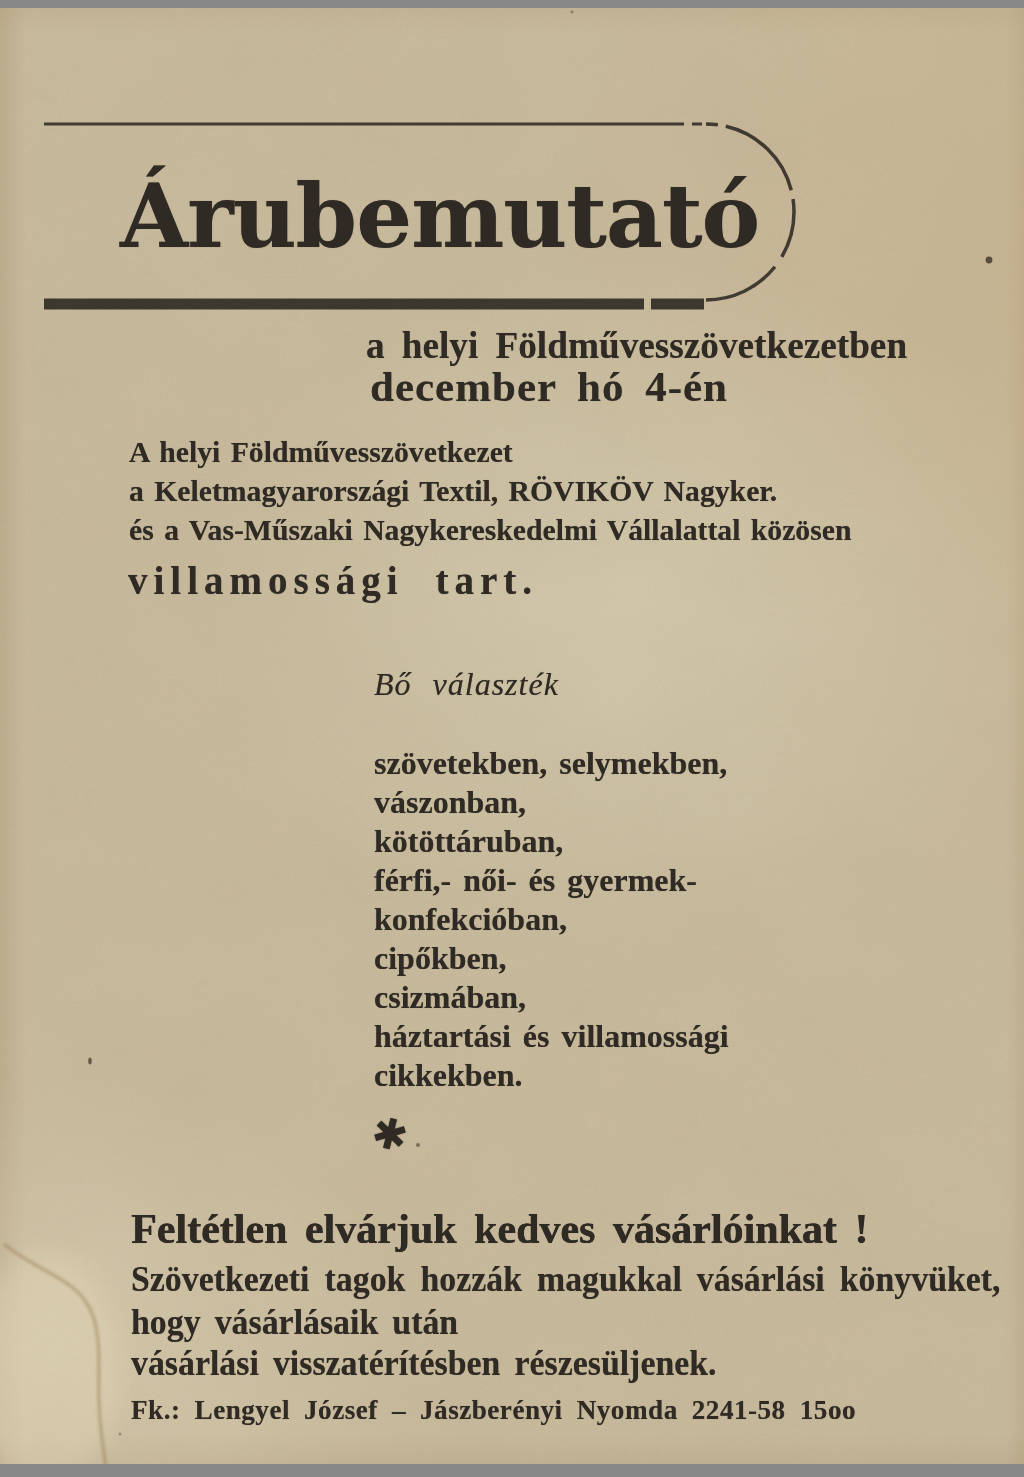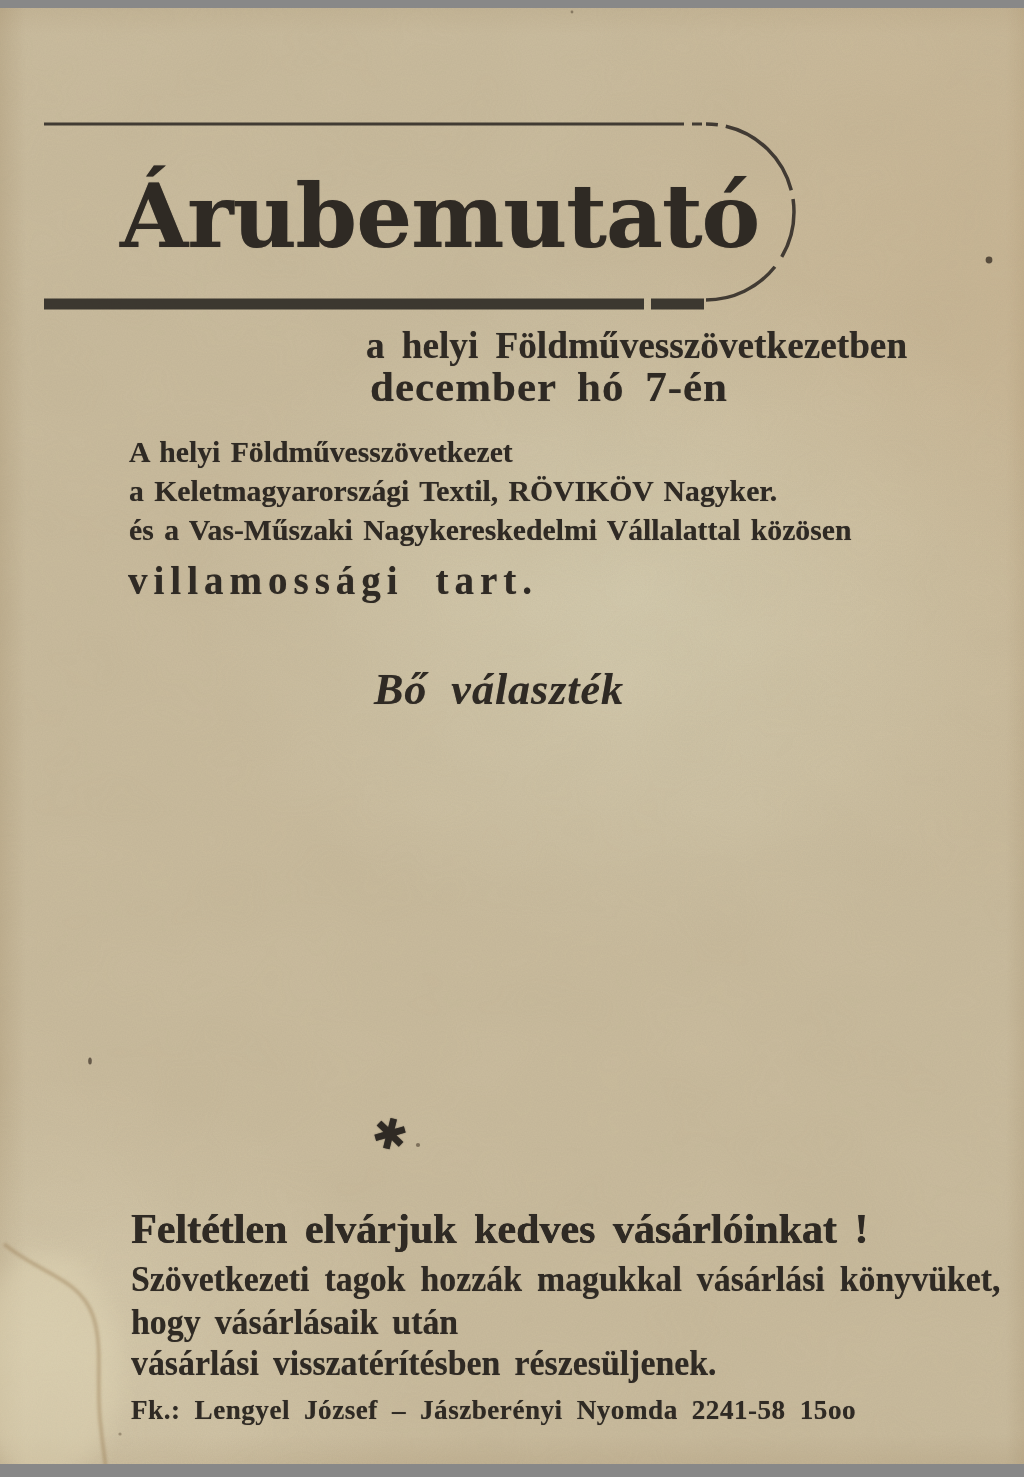--- a/index.html
+++ b/index.html
@@ -45,21 +45,21 @@
     font-size:30px;font-weight:bold;line-height:39px;
     word-spacing:3px;white-space:nowrap;transform:scaleX(.99);transform-origin:left top;
   }
   .event{
     left:128px;top:553px;
     font-size:39px;font-weight:bold;line-height:1;
     letter-spacing:6px;word-spacing:16px;white-space:nowrap;
   }
   .sel-heading{
     left:374px;top:660px;
-    font-size:44px;font-weight:bold;font-style:italic;line-height:1;
+    font-size:32px;font-weight:normal;font-style:italic;line-height:1;
     word-spacing:12px;letter-spacing:1px;white-space:nowrap;
   }
   .sel-list{
     left:374px;top:736px;
     font-size:32px;font-weight:bold;line-height:39px;
     word-spacing:4px;white-space:nowrap;
   }
   .ornament{
     left:372px;top:1106px;
     font-family:"DejaVu Sans","Liberation Sans",sans-serif;
@@ -121,32 +121,43 @@
     <circle cx="989" cy="252" r="3.4" fill="#443a2e" opacity="0.85"></circle>
     <ellipse cx="90" cy="1053" rx="1.8" ry="3.6" fill="#4e4234" opacity="0.8"></ellipse>
     <circle cx="418" cy="1137" r="2.1" fill="#5f5140" opacity="0.7"></circle>
     <circle cx="572" cy="4" r="1.4" fill="#5f5140" opacity="0.6"></circle>
     <circle cx="120" cy="1426" r="1.6" fill="#6a5a44" opacity="0.5"></circle>
   </svg>
 
   <div class="abs ink title">Árubemutató</div>
 
   <div class="abs ink dateline1">a helyi Földművesszövetkezetben</div>
-  <div class="abs ink dateline2">december hó 7-én</div>
+  <div class="abs ink dateline2">december hó 4-én</div>
 
   <div class="abs ink organizers">
     <div>A helyi Földművesszövetkezet</div>
     <div>a Keletmagyarországi Textil, RÖVIKÖV Nagyker.</div>
     <div>és a Vas-Műszaki Nagykereskedelmi Vállalattal közösen</div>
   </div>
 
   <div class="abs ink event">villamossági tart.</div>
 
   <div class="abs ink sel-heading">Bő választék</div>
 
+  <div class="abs ink sel-list">
+    <div>szövetekben, selymekben,</div>
+    <div>vászonban,</div>
+    <div>kötöttáruban,</div>
+    <div>férfi,- női- és gyermek-</div>
+    <div>konfekcióban,</div>
+    <div>cipőkben,</div>
+    <div>csizmában,</div>
+    <div>háztartási és villamossági</div>
+    <div>cikkekben.</div>
+  </div>
 
   <div class="abs ink ornament">✱</div>
 
   <div class="abs ink closing-heading">Feltétlen elvárjuk kedves vásárlóinkat !</div>
   <div class="abs ink closing-l1">Szövetkezeti tagok hozzák magukkal vásárlási  könyvüket,</div>
   <div class="abs ink closing-l2">hogy vásárlásaik után</div>
   <div class="abs ink closing-l3">vásárlási visszatérítésben részesüljenek.</div>
 
   <div class="abs ink imprint">Fk.: Lengyel József – Jászberényi Nyomda 2241-58 15oo</div>
 

